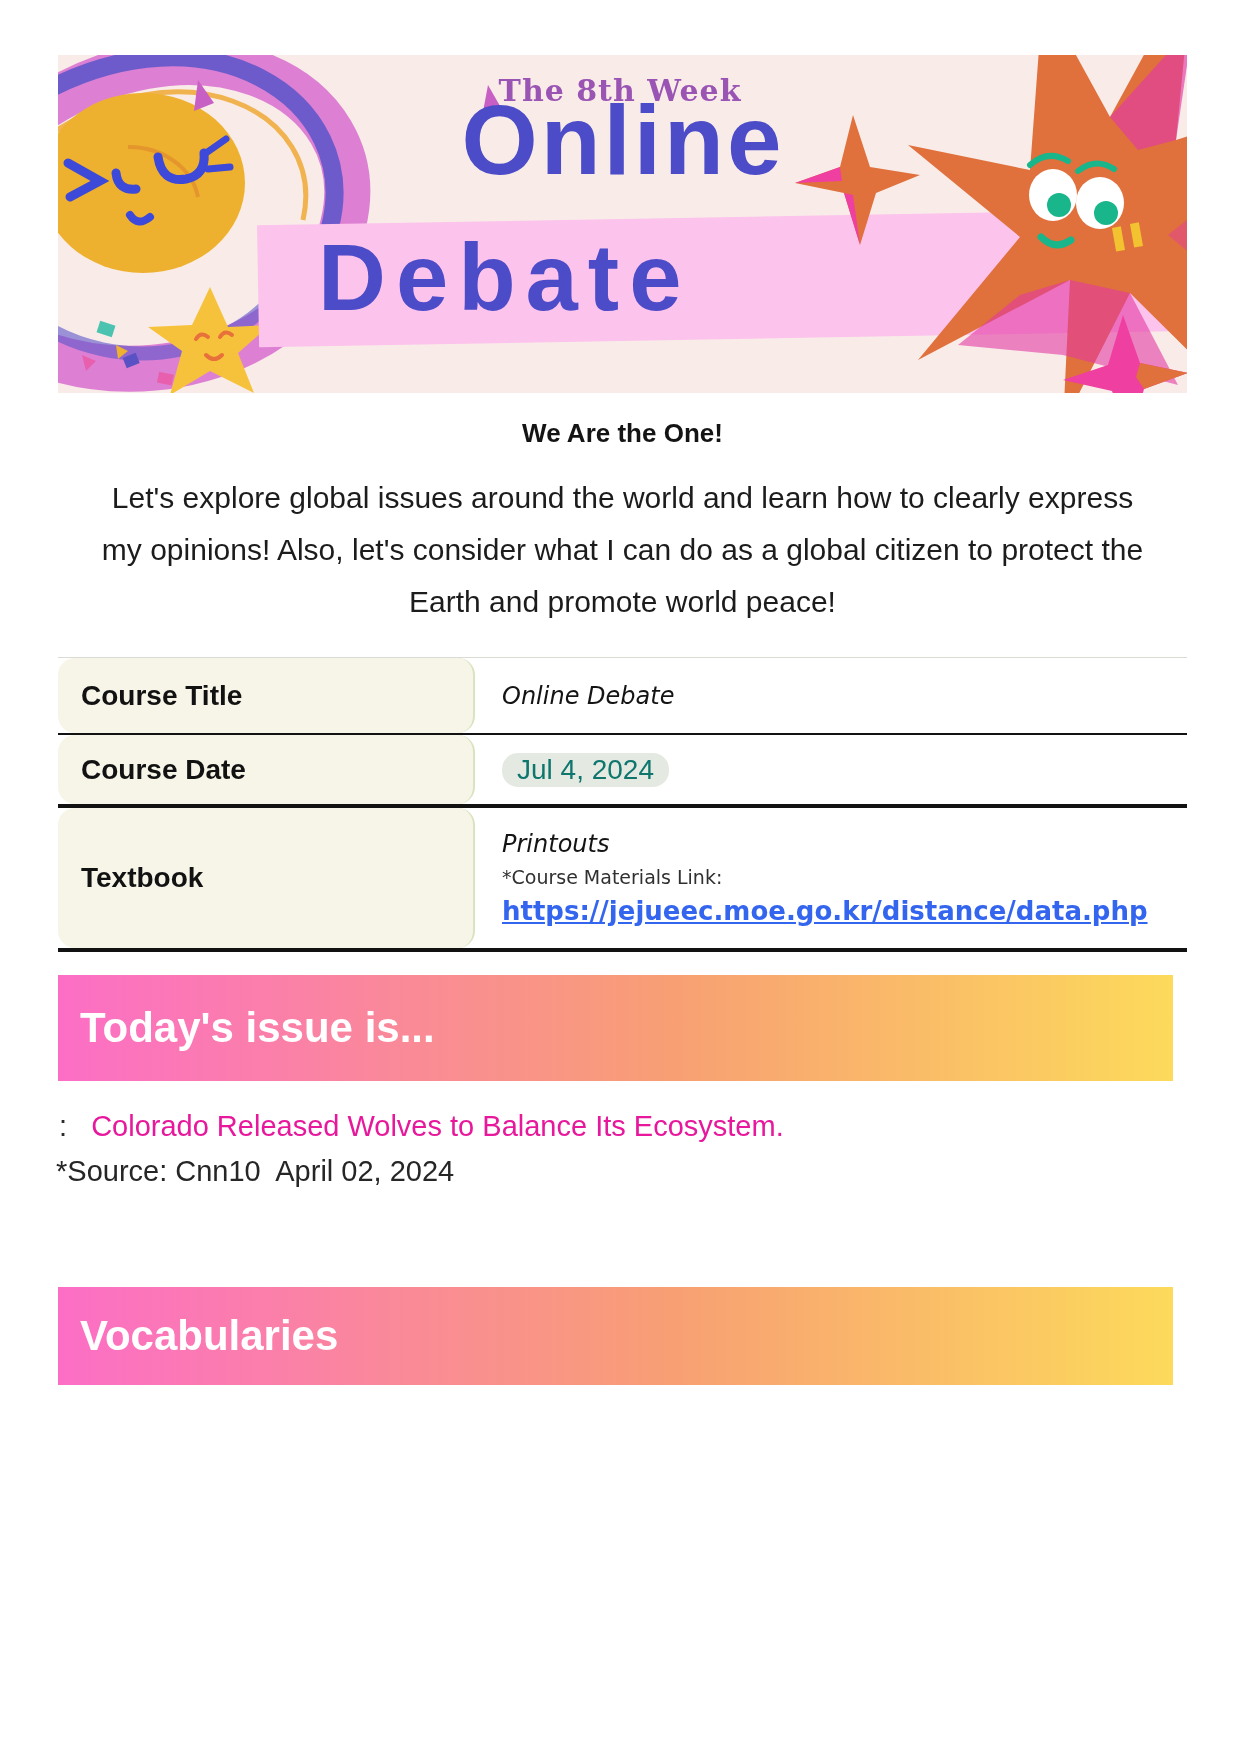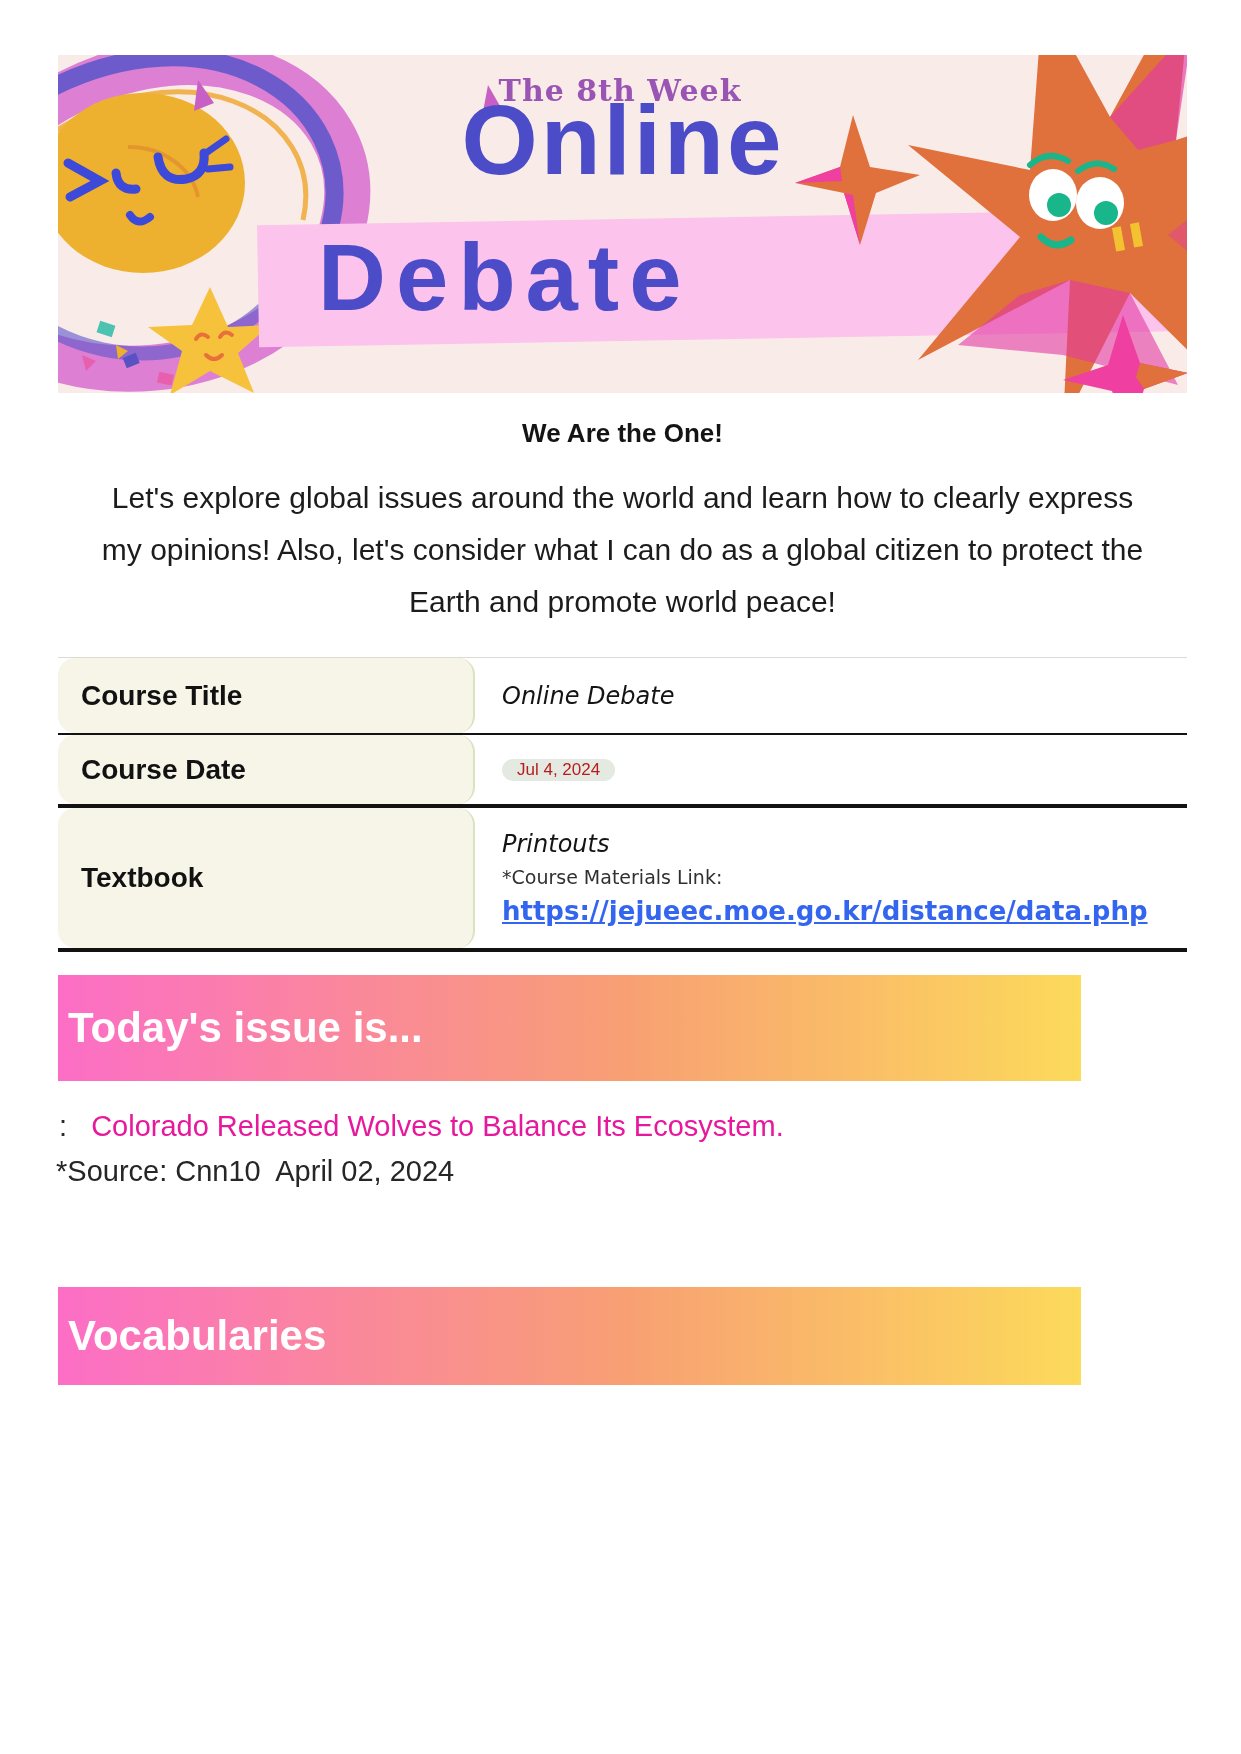--- a/index.html
+++ b/index.html
@@ -33,31 +33,31 @@
   .trow.r1{height:77px;border-bottom:2px solid #121212;}
   .trow.r2{height:73px;border-bottom:4px solid #121212;}
   .trow.r3{height:144px;border-bottom:4px solid #121212;}
   .cell-label{width:417px;box-sizing:border-box;background:#f7f4e8;
           border-right:2px solid #d9e3be;padding-left:23px;
           display:flex;align-items:center;font-size:28px;font-weight:bold;color:#121212;border-radius:17px;}
   .cell-value{flex:1;padding-left:27px;display:flex;align-items:center;font-size:24px;}
   .cell-value.multi{flex-direction:column;align-items:flex-start;justify-content:center;gap:8px;}
   .val-italic{font-style:italic;font-size:24px;color:#141414;font-weight:bold;
           font-family:"DejaVu Sans",sans-serif;font-weight:normal;}
-  .date-badge{display:inline-block;background:#e4eae2;color:#b91c1c;
-          border-radius:16px;padding:1px 15px;font-size:17px;}
+  .date-badge{display:inline-block;background:#e4eae2;color:#0f766e;
+          border-radius:16px;padding:1px 15px;font-size:28px;}
   .plain-line{font-size:19px;color:#303030;font-family:"DejaVu Sans",sans-serif;}
   .link{font-size:26px;font-weight:bold;color:#3365ef;text-decoration:underline;
           font-family:"DejaVu Sans",sans-serif;cursor:pointer;}
 
   
-  .section-banner{position:absolute;left:58px;width:1023px;box-sizing:border-box;
+  .section-banner{position:absolute;left:58px;width:1115px;box-sizing:border-box;
           background:linear-gradient(90deg,#fc6ec6 0%,#f89f74 55%,#fcda5b 100%);
           color:#ffffff;font-weight:bold;font-size:42px;
-          display:flex;align-items:center;padding-left:10px;}
+          display:flex;align-items:center;padding-left:22px;}
   .banner-todays{top:975px;height:106px;}
   .banner-vocab{top:1287px;height:98px;}
 
   
   .issue-line{position:absolute;left:59px;top:1110px;font-size:29px;}
   .issue-prefix{color:#2b2b2b;}
   .issue-text{color:#e7189c;margin-left:16px;}
   .source-line{position:absolute;left:56px;top:1155px;font-size:29px;color:#262626;
           white-space:pre-wrap;}
 </style>

